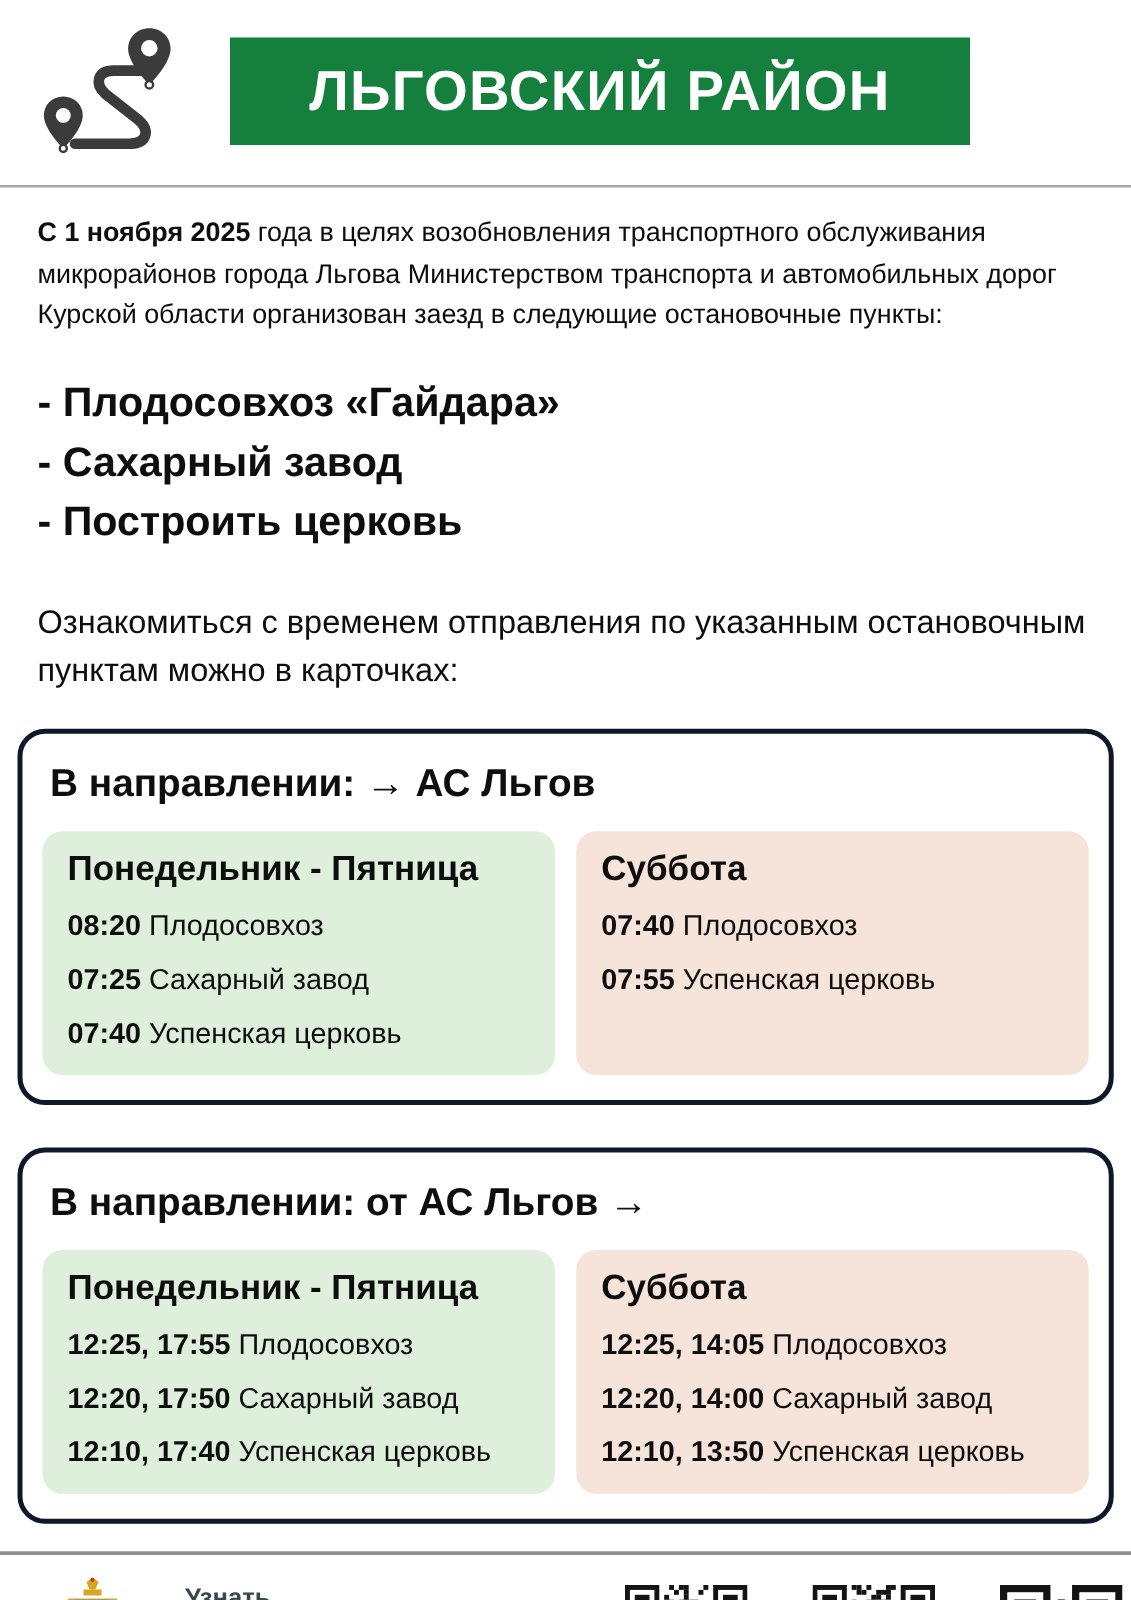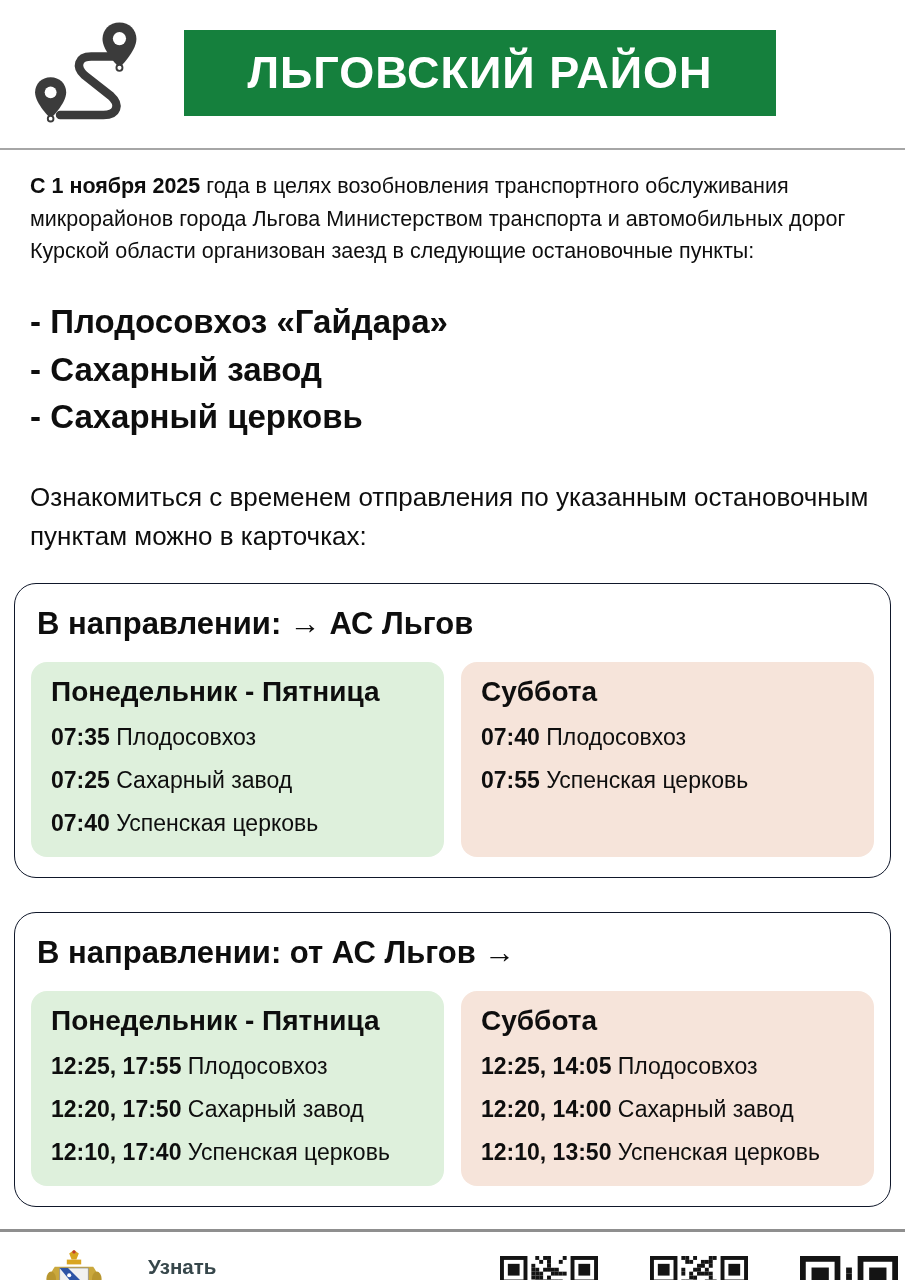--- a/index.html
+++ b/index.html
@@ -47,21 +47,21 @@
   }
   .note {
     margin-top: 37px;
     font-size: 26px; line-height: 1.52;
     max-width: 852px;
   }
 
   
   .card {
     margin: 16px 14px 0 14px;
-    border: 1px solid #0f172a;
+    border: 4px solid #0f172a;
     border-radius: 22px;
     padding: 14px 16px 20px 16px;
     background: #fff;
   }
   .card + .card { margin-top: 34px; }
   .card-title {
     font-size: 31px; font-weight: bold;
     margin: 8px 0 20px 6px;
   }
   .panels { display: flex; gap: 17px; }
@@ -126,32 +126,32 @@
   </div>
   <hr class="header-divider">
 
   <div class="content">
 
     <p class="intro"><b>С 1 ноября 2025</b><span> года в целях возобновления транспортного обслуживания микрорайонов города Льгова Министерством транспорта и автомобильных дорог Курской области организован заезд в следующие остановочные пункты:</span></p>
 
     <div class="stops">
       <div class="stop-line">- Плодосовхоз «Гайдара»</div>
       <div class="stop-line">- Сахарный завод</div>
-      <div class="stop-line">- Сахарный церковь</div>
+      <div class="stop-line">- Построить церковь</div>
     </div>
 
     <p class="note">Ознакомиться с временем отправления по указанным остановочным пунктам можно в карточках:</p>
   </div>
 
   <div class="card">
     <div class="card-title">В направлении: → АС Льгов</div>
     <div class="panels">
       <div class="panel panel-green">
         <div class="panel-label">Понедельник - Пятница</div>
-        <div class="sched-row"><span class="time">07:35</span> <span>Плодосовхоз</span></div>
+        <div class="sched-row"><span class="time">08:20</span> <span>Плодосовхоз</span></div>
         <div class="sched-row"><span class="time">07:25</span> <span>Сахарный завод</span></div>
         <div class="sched-row"><span class="time">07:40</span> <span>Успенская церковь</span></div>
       </div>
       <div class="panel panel-peach">
         <div class="panel-label">Суббота</div>
         <div class="sched-row"><span class="time">07:40</span> <span>Плодосовхоз</span></div>
         <div class="sched-row"><span class="time">07:55</span> <span>Успенская церковь</span></div>
       </div>
     </div>
   </div>

